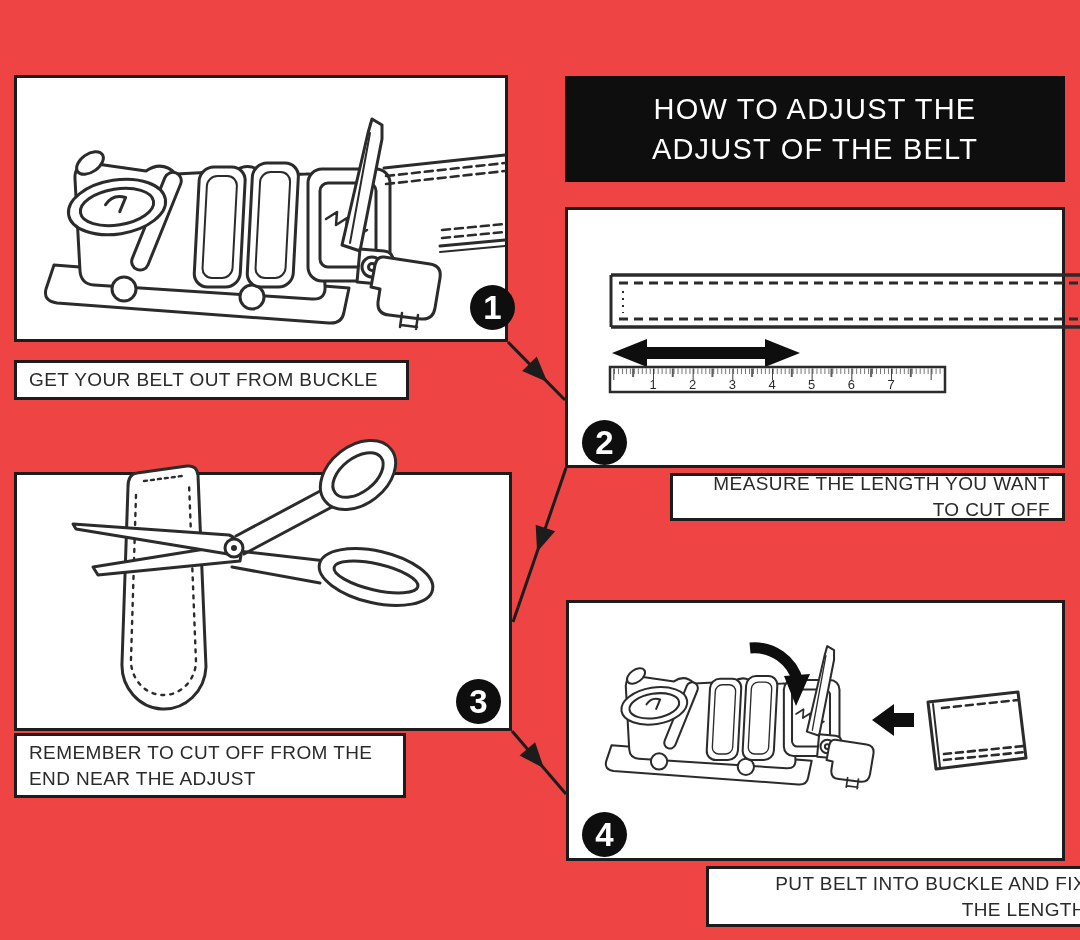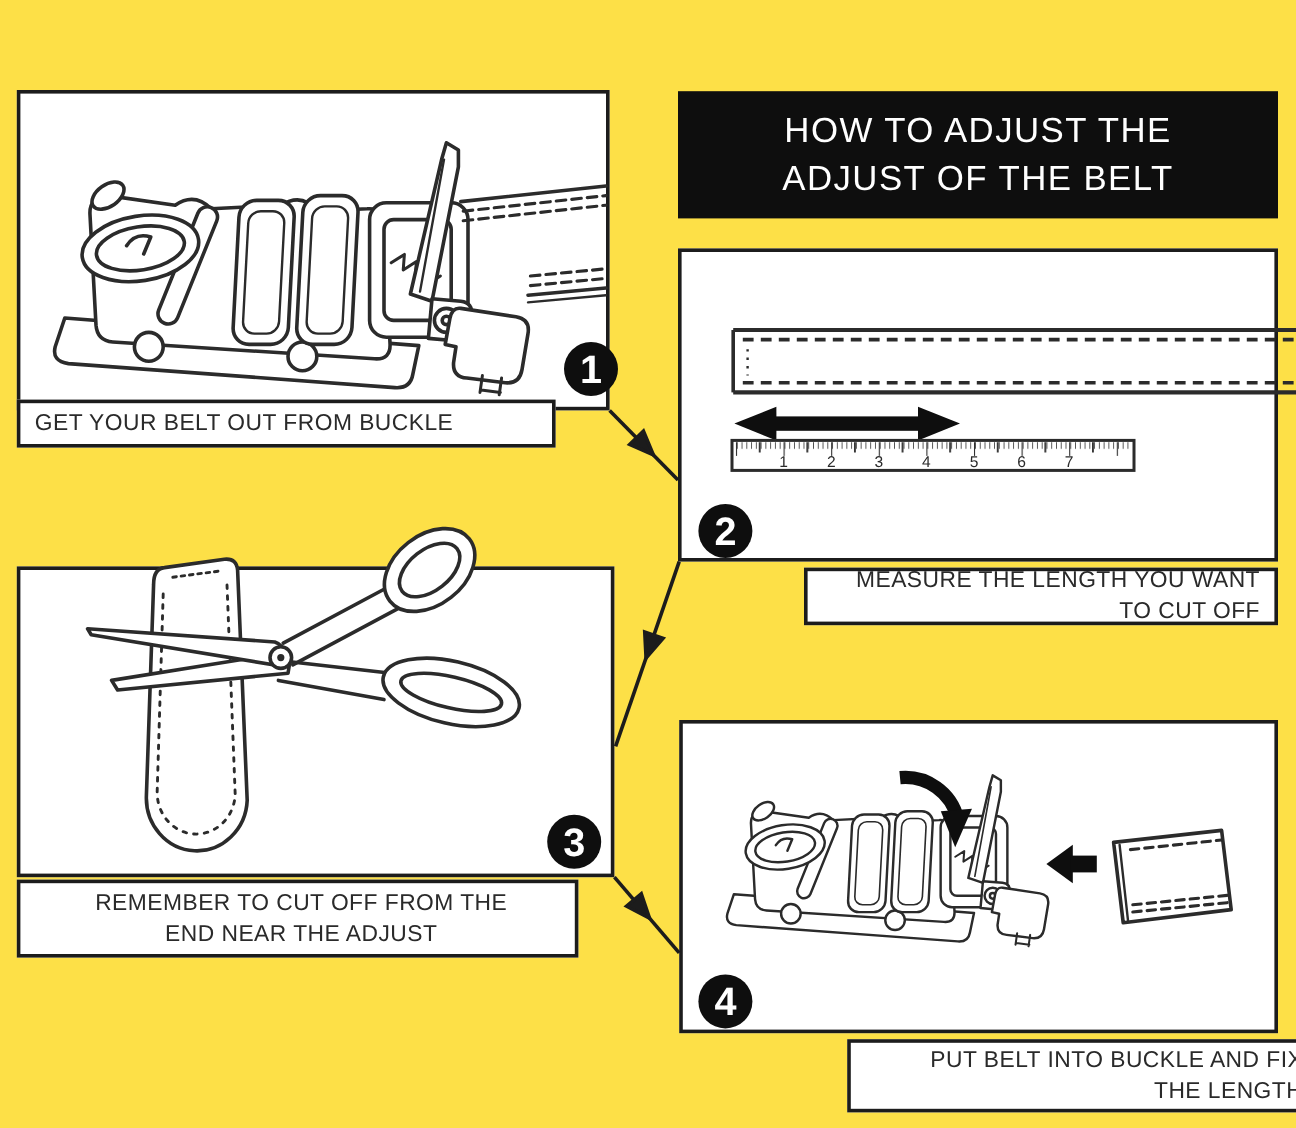--- a/index.html
+++ b/index.html
@@ -1,17 +1,17 @@
 <!DOCTYPE html>
 <html><head>
 <meta charset="utf-8">
 <style>
   html,body{margin:0;padding:0;background:#ffffff;}
   #canvas{
-    position:relative;width:1080px;height:940px;background:#fde047;
+    position:relative;width:1080px;height:940px;background:#ef4444;
     font-family:"Liberation Sans",sans-serif;overflow:hidden;
   }
   .panel{position:absolute;border:3px solid #1c1c1c;background:#ffffff;box-sizing:border-box;}
   .caption{
     position:absolute;border:3px solid #1c1c1c;background:#ffffff;box-sizing:border-box;
     font-size:19px;letter-spacing:.4px;color:#2a2a2a;
     display:flex;flex-direction:column;justify-content:center;line-height:26px;
   }
   .caption.left{align-items:flex-start;padding-left:12px;padding-right:6px;text-align:left;}
   .caption.right{align-items:flex-end;padding-right:12px;padding-left:6px;text-align:right;}
@@ -168,28 +168,28 @@
       <path d="M364 136 L444 128" fill="none" stroke-width="2.6" stroke-dasharray="7 5"></path>
       <path d="M364 142 L445 134" fill="none" stroke-width="2.6" stroke-dasharray="7 5"></path>
     </g>
   </svg>
 
   <div class="badge" style="left:470px;top:285px;">1</div>
   <div class="badge" style="left:582px;top:420px;">2</div>
   <div class="badge" style="left:456px;top:679px;">3</div>
   <div class="badge" style="left:582px;top:812px;">4</div>
 
-  <div class="caption left" style="left:14px;top:333px;width:449px;height:40px;">
+  <div class="caption left" style="left:14px;top:360px;width:395px;height:40px;">
     <div>GET YOUR BELT OUT FROM BUCKLE</div>
   </div>
   <div class="caption right" style="left:670px;top:473px;width:395px;height:48px;">
     <div>MEASURE THE LENGTH YOU WANT</div>
     <div>TO CUT OFF</div>
   </div>
-  <div class="caption left" style="left:14px;top:733px;width:468px;height:65px;align-items:center;">
+  <div class="caption left" style="left:14px;top:733px;width:392px;height:65px;">
     <div>REMEMBER TO CUT OFF FROM THE</div>
     <div>END NEAR THE ADJUST</div>
   </div>
   <div class="caption right" style="left:706px;top:866px;width:395px;height:61px;">
     <div>PUT BELT INTO BUCKLE AND FIX</div>
     <div>THE LENGTH</div>
   </div>
 
   <svg class="illu" style="left:0;top:0;" width="1080" height="940" viewBox="0 0 1080 940">
     <g stroke="#1c1c1c" stroke-width="3" fill="#1c1c1c">

